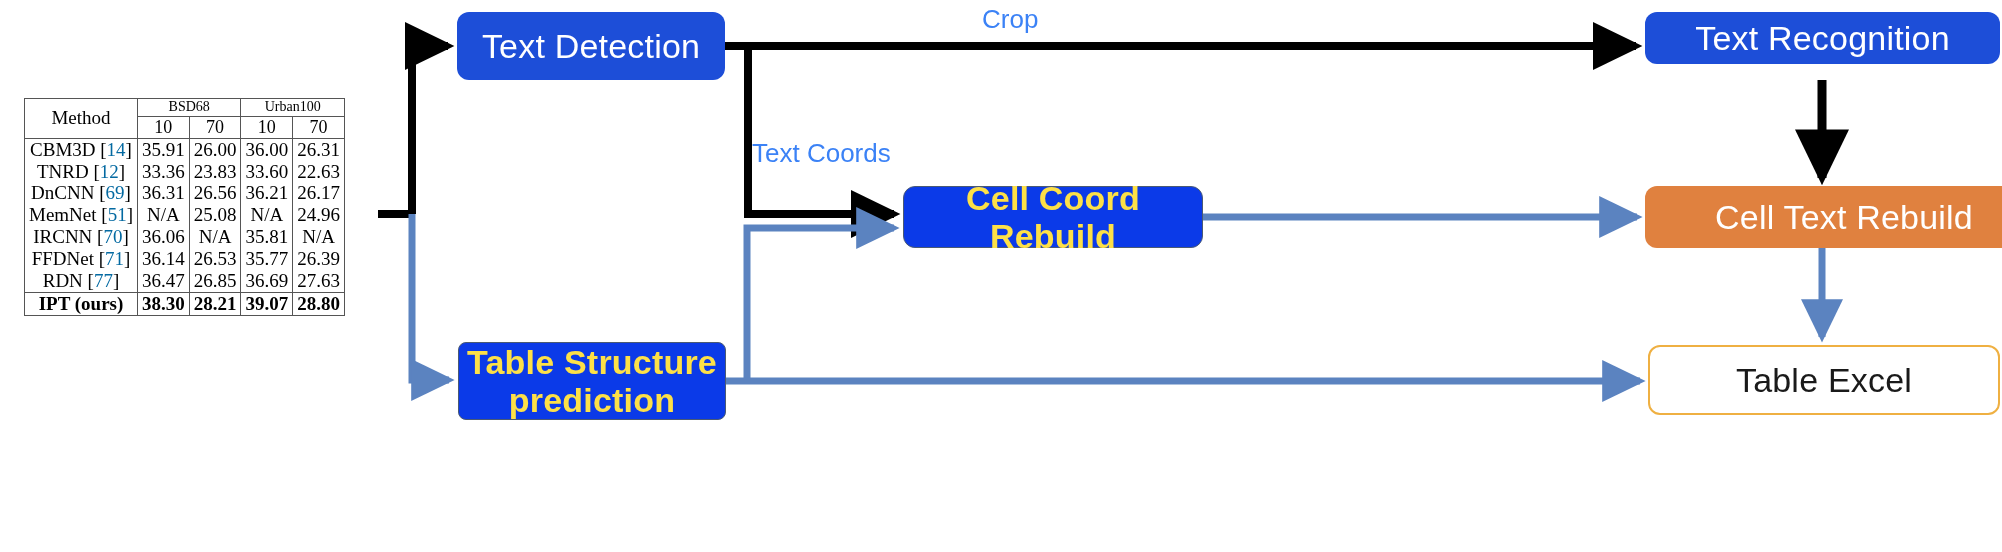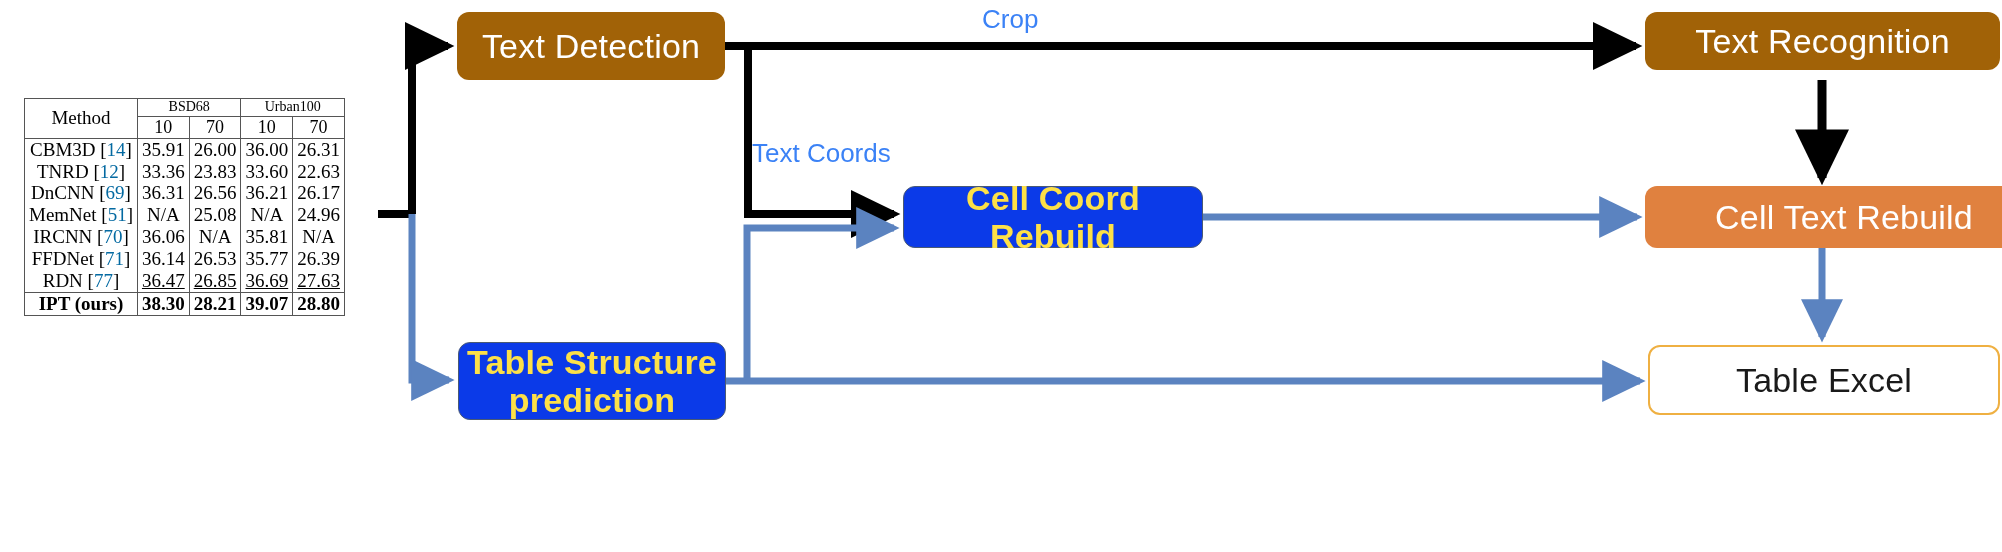--- a/index.html
+++ b/index.html
@@ -43,64 +43,64 @@
   }
   .tbl-outer-top    { border-top: 1.6px solid #555; }
   .tbl-outer-bottom { border-bottom: 1.6px solid #555; }
   .tbl-outer-left   { border-left: 1.6px solid #555; }
   .tbl-outer-right  { border-right: 1.6px solid #555; }
   .vline-r { border-right: 1.3px solid #555; }
   .hline-b { border-bottom: 1.3px solid #555; }
   .hline-t { border-top: 1.3px solid #555; }
   .method-cell { text-align: left; padding-left: 8px; }
   .ref { color: #0369a1; }
-  .underlined { text-decoration: underline; }
+  .underlined { }
   .bold { font-weight: bold; text-align: center; }
   .group-head { font-size: 14px; }
   .sub-head { font-size: 18px; }
 
   
   .node {
     position: absolute;
     box-sizing: border-box;
     display: flex;
     align-items: center;
     justify-content: center;
     text-align: center;
     border-radius: 12px;
     font-size: 34px;
     line-height: 1.12;
     letter-spacing: .2px;
   }
   .node.gray {
-    background: #a16207;
+    background: #1d4ed8;
     color: #ffffff;
   }
   .node.blue {
     background: #0b3ae8;
     color: #fde047;
     border: 1.5px solid #4a5a74;
     font-weight: bold;
   }
   .node.orange {
     background: #e0813f;
     color: #ffffff;
   }
   .node.outline-gold {
     background: #ffffff;
     color: #1a1a1a;
     border: 2.5px solid #efb042;
     text-align: right;
   }
 
   #node-text-detection      { left: 457px;  top: 12px;  width: 268px; height: 68px; }
-  #node-text-recognition    { left: 1645px; top: 12px;  width: 355px; height: 58px; }
+  #node-text-recognition    { left: 1645px; top: 12px;  width: 355px; height: 52px; }
   #node-cell-coord-rebuild  { left: 903px;  top: 186px; width: 300px; height: 62px; }
   #node-cell-text-rebuild   { left: 1645px; top: 186px; width: 398px; height: 62px; }
-  #node-table-structure     { left: 458px;  top: 342px; width: 268px; height: 78px; }
+  #node-table-structure     { left: 458px;  top: 342px; width: 268px; height: 78px; border-radius: 8px; }
   #node-table-excel         { left: 1648px; top: 345px; width: 352px; height: 70px; }
 
   
   .edge-label {
     position: absolute;
     font-size: 26px;
     color: #3b82f6;
     white-space: nowrap;
     line-height: 1;
   }

